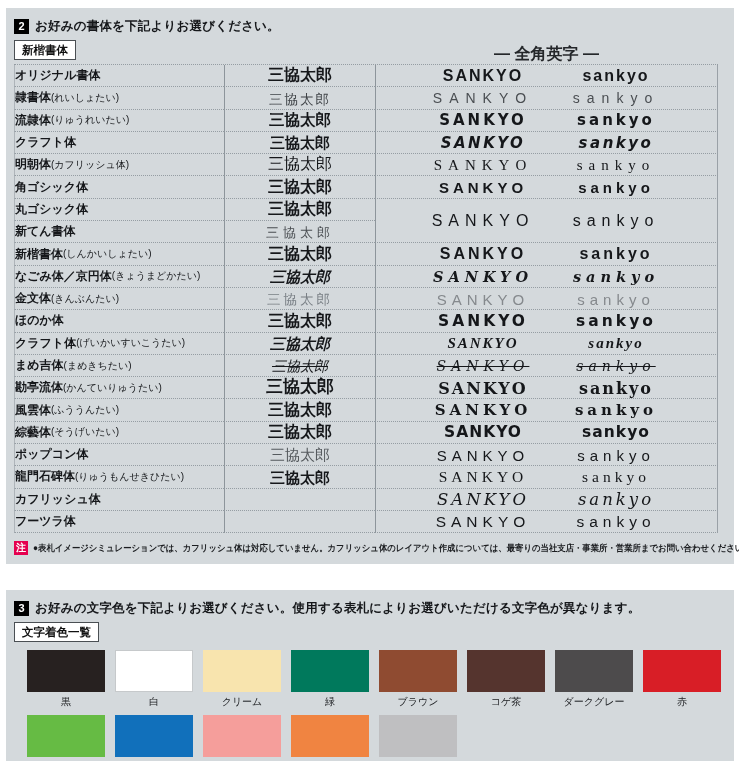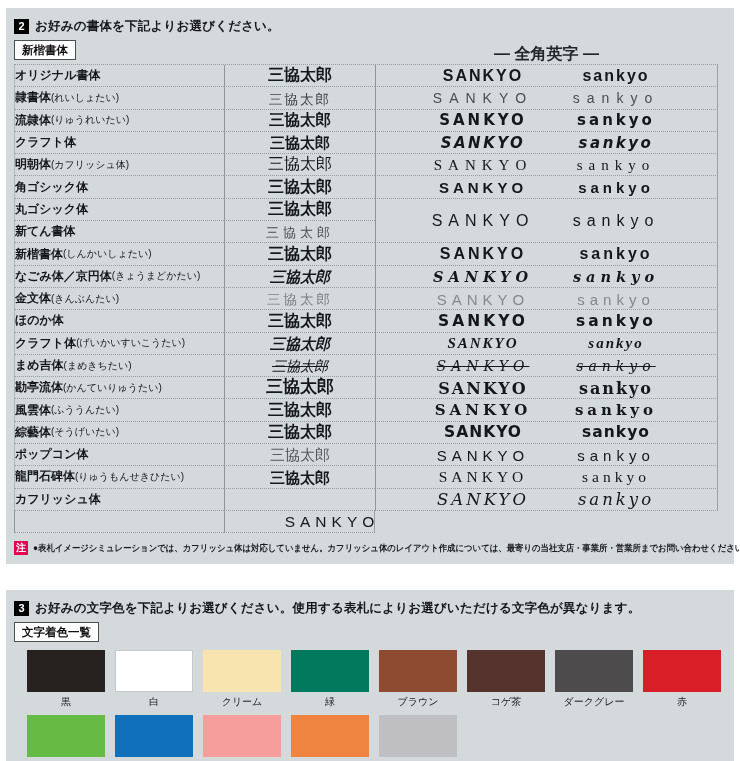--- a/index.html
+++ b/index.html
@@ -299,20 +299,23 @@
         <span class="en-lower en">sankyo</span>
       </div>
       <div class="cell cell-name">
         <span class="fname">カフリッシュ体</span>
       </div>
       <div class="cell cell-jp fs-cafrisch"></div>
       <div class="cell cell-en fs-cafrisch">
         <span class="en-caps en">SANKYO</span>
         <span class="en-lower en">sankyo</span>
       </div>
+      <div class="cell cell-name">
+        <span class="fname">フーツラ体</span>
+      </div>
       <div class="cell cell-jp fs-futura"></div>
       <div class="cell cell-en fs-futura">
         <span class="en-caps en">SANKYO</span>
         <span class="en-lower en">sankyo</span>
       </div>
     </div>
   <div class="note-row">
     <div class="note-badge" style="background: rgb(229, 0, 79);">注</div>
     <div class="note-text">●表札イメージシミュレーションでは、カフリッシュ体は対応していません。カフリッシュ体のレイアウト作成については、最寄りの当社支店・事業所・営業所までお問い合わせください。</div>
   </div>

